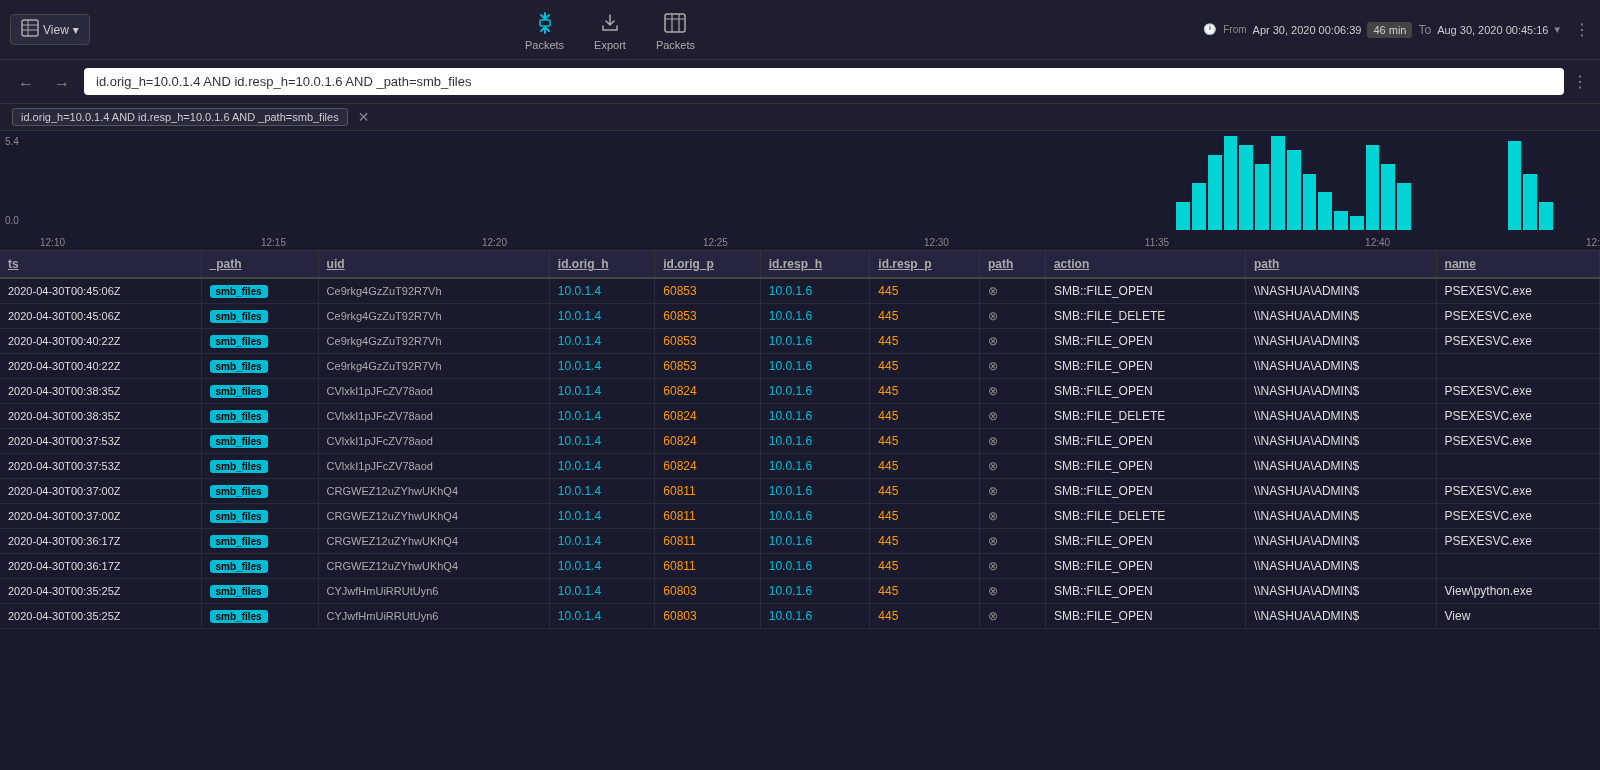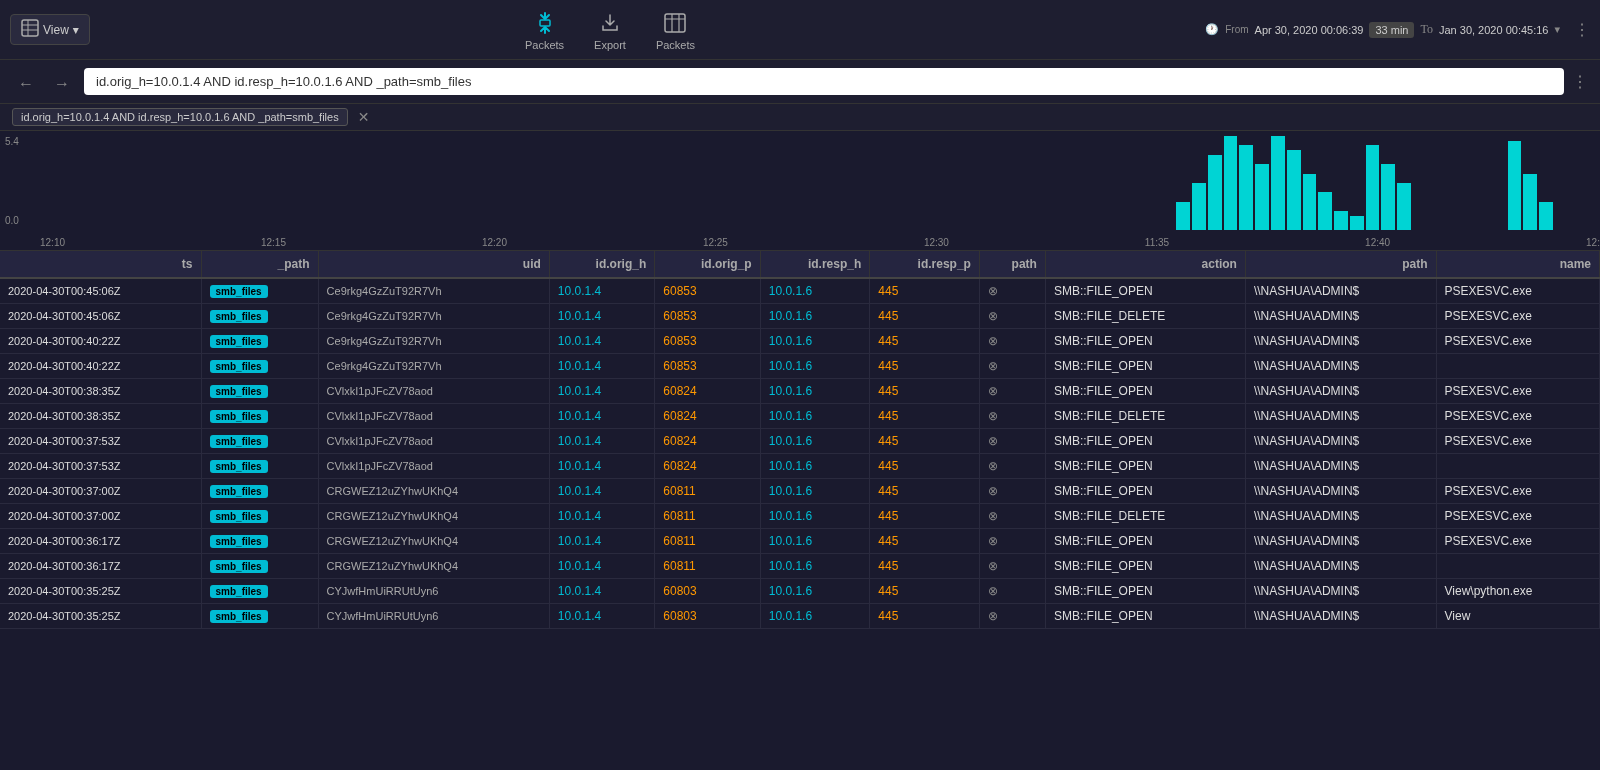--- a/index.html
+++ b/index.html
@@ -187,27 +187,28 @@
       font-size: 12px;
     }
     thead tr {
       background: #252540;
       border-bottom: 2px solid #444;
       position: sticky;
       top: 0;
       z-index: 10;
     }
     thead th {
-      text-align: right;
+      text-align: left;
       padding: 6px 8px;
       color: #aaa;
       font-weight: 600;
       border-right: 1px solid #333;
       white-space: nowrap;
       cursor: pointer;
+      text-decoration: underline;
     }
     tbody tr {
       border-bottom: 1px solid #2a2a3e;
     }
     tbody td {
       padding: 5px 8px;
       color: #ccc;
       border-right: 1px solid #2a2a3e;
       white-space: nowrap;
     }
@@ -280,23 +281,23 @@
         </svg>
       </div>
       <span>Packets</span>
     </div>
   </div>
 
   <div class="toolbar-right">
     <span>🕐</span>
     <span style="color:#888; font-size:10px;">From</span>
     <span class="time-label">Apr 30, 2020  00:06:39</span>
-    <span class="duration-badge">33 min</span>
-    <span style="color:#888; font-size:12px;font-family:Liberation Serif, serif;">To</span>
-    <span class="time-label">Jan 30, 2020  00:45:16</span>
+    <span class="duration-badge">46 min</span>
+    <span style="color:#888; font-size:12px;">To</span>
+    <span class="time-label">Aug 30, 2020  00:45:16</span>
     <span style="color:#888; cursor:pointer;">▾</span>
     <span class="toolbar-more">⋮</span>
   </div>
 </div>
 
 <div class="search-bar">
   <button class="nav-btn">←</button>
   <button class="nav-btn">→</button>
   <input class="search-input" type="text" value="id.orig_h=10.0.1.4 AND id.resp_h=10.0.1.6 AND _path=smb_files" style="">
   <span class="search-more">⋮</span>

